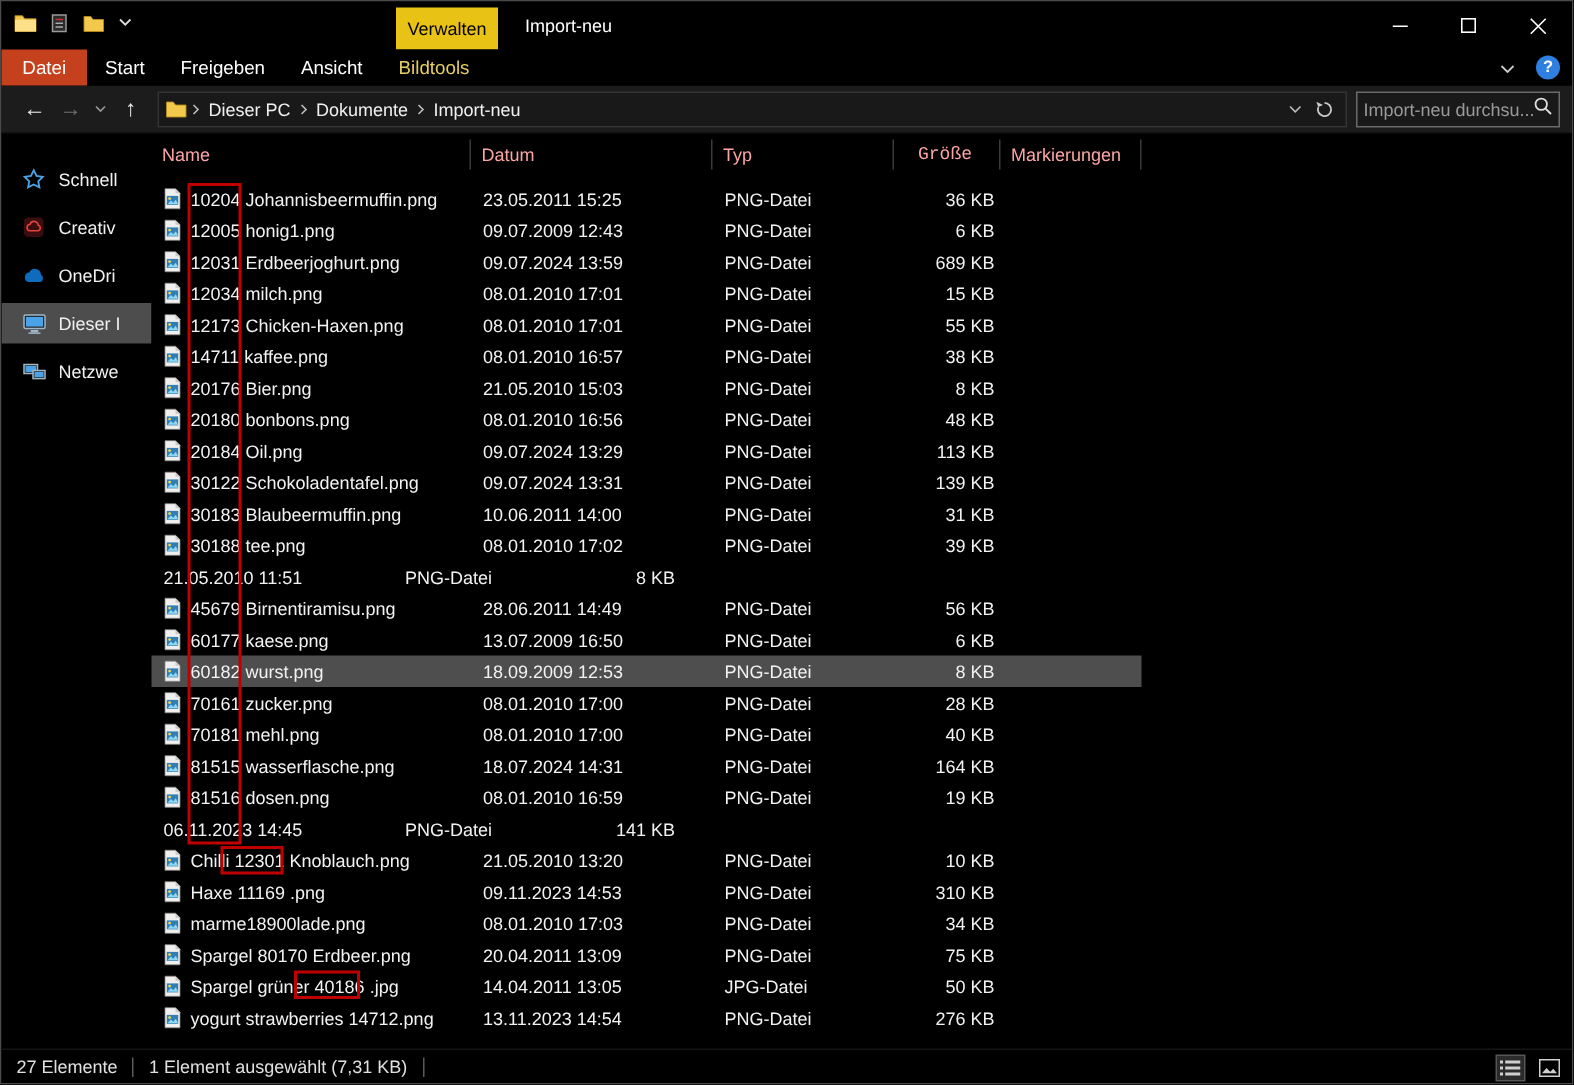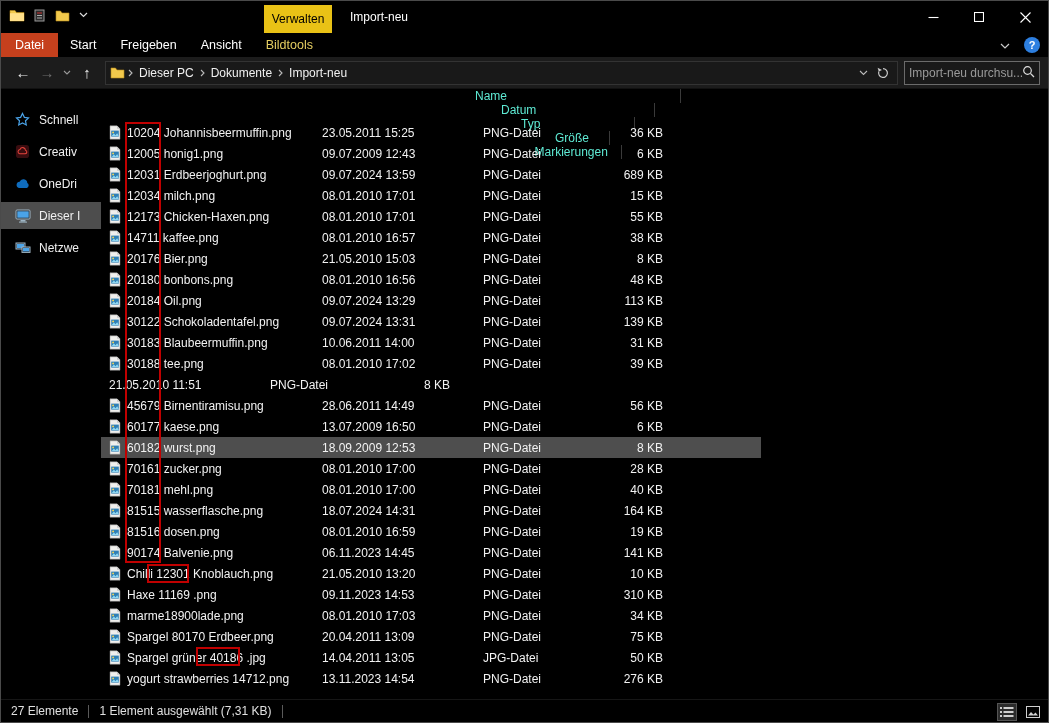--- a/index.html
+++ b/index.html
@@ -52,24 +52,24 @@
 
   
   .main { flex:1; display:flex; background:#000; overflow:hidden; }
   .sidebar { width:100px; flex:0 0 100px; padding-top:17px; overflow:hidden; }
   .side-item { height:27px; margin-bottom:5px; display:flex; align-items:center;
     padding-left:14px; gap:8px; font-size:12px; white-space:nowrap; color:#f0f0f0; }
   .side-item.selected { background:#4d4d4d; }
   .side-icon { display:inline-flex; flex:0 0 16px; }
 
   .filelist { flex:1; position:relative; }
-  .list-header { height:28px; display:flex; align-items:center; font-size:12px; color:#5eead4;flex-direction:column; }
+  .list-header { height:28px; display:flex; align-items:center; font-size:12px; color:#fca5a5; }
   .hcell { height:20px; display:flex; align-items:center; padding-left:7px;
     border-right:1px solid #3a3a3a; }
-  .hcell.size-h { padding-left:16px; }
+  .hcell.size-h { padding-left:16px;font-family:Liberation Mono, monospace; }
   .w-name { width:213px; } .w-date { width:161px; } .w-type { width:121px; }
   .w-size { width:71px; } .w-tags { width:94px; }
 
   .rows { margin-top:5px; }
   .file-row { height:21px; display:flex; align-items:center; font-size:12px; color:#f2f2f2;
     width:660px; }
   .file-row.selected { background:#4e4e4e; }
   .cell { padding-left:8px; white-space:nowrap; overflow:hidden; }
   .name-cell { padding-left:7px; display:flex; align-items:center; gap:5px; }
   .size-cell { text-align:right; padding-right:4px; padding-left:0; }
@@ -619,32 +619,20 @@
                 </svg>
               </span>
               <span class="fname">81516 dosen.png</span>
             </div>
             <div class="cell w-date">08.01.2010 16:59</div>
             <div class="cell w-type">PNG-Datei</div>
             <div class="cell w-size size-cell">19 KB</div>
             <div class="cell w-tags"></div>
           </div>
           <div class="file-row">
-            <div class="cell w-name name-cell">
-              <span class="file-icon">
-                <svg width="14" height="15" viewBox="0 0 14 15">
-                  <path d="M2 0.8 h7 l3 3 v10.4 h-10 z" fill="#f0efed" stroke="#8a8a8a" stroke-width="0.5"></path>
-                  <path d="M9 0.8 l3 3 h-3 z" fill="#c9c9c9"></path>
-                  <rect x="3.2" y="5.6" width="7.6" height="6" fill="#2f7fb5"></rect>
-                  <circle cx="5.1" cy="7.4" r="0.9" fill="#ffd84d"></circle>
-                  <path d="M3.7 11.1 l2.2-2.5 1.6 1.6 1.7-2 1.6 2.9 z" fill="#8fd8f2"></path>
-                </svg>
-              </span>
-              <span class="fname">90174 Balvenie.png</span>
-            </div>
             <div class="cell w-date">06.11.2023 14:45</div>
             <div class="cell w-type">PNG-Datei</div>
             <div class="cell w-size size-cell">141 KB</div>
             <div class="cell w-tags"></div>
           </div>
           <div class="file-row">
             <div class="cell w-name name-cell">
               <span class="file-icon">
                 <svg width="14" height="15" viewBox="0 0 14 15">
                   <path d="M2 0.8 h7 l3 3 v10.4 h-10 z" fill="#f0efed" stroke="#8a8a8a" stroke-width="0.5"></path>

